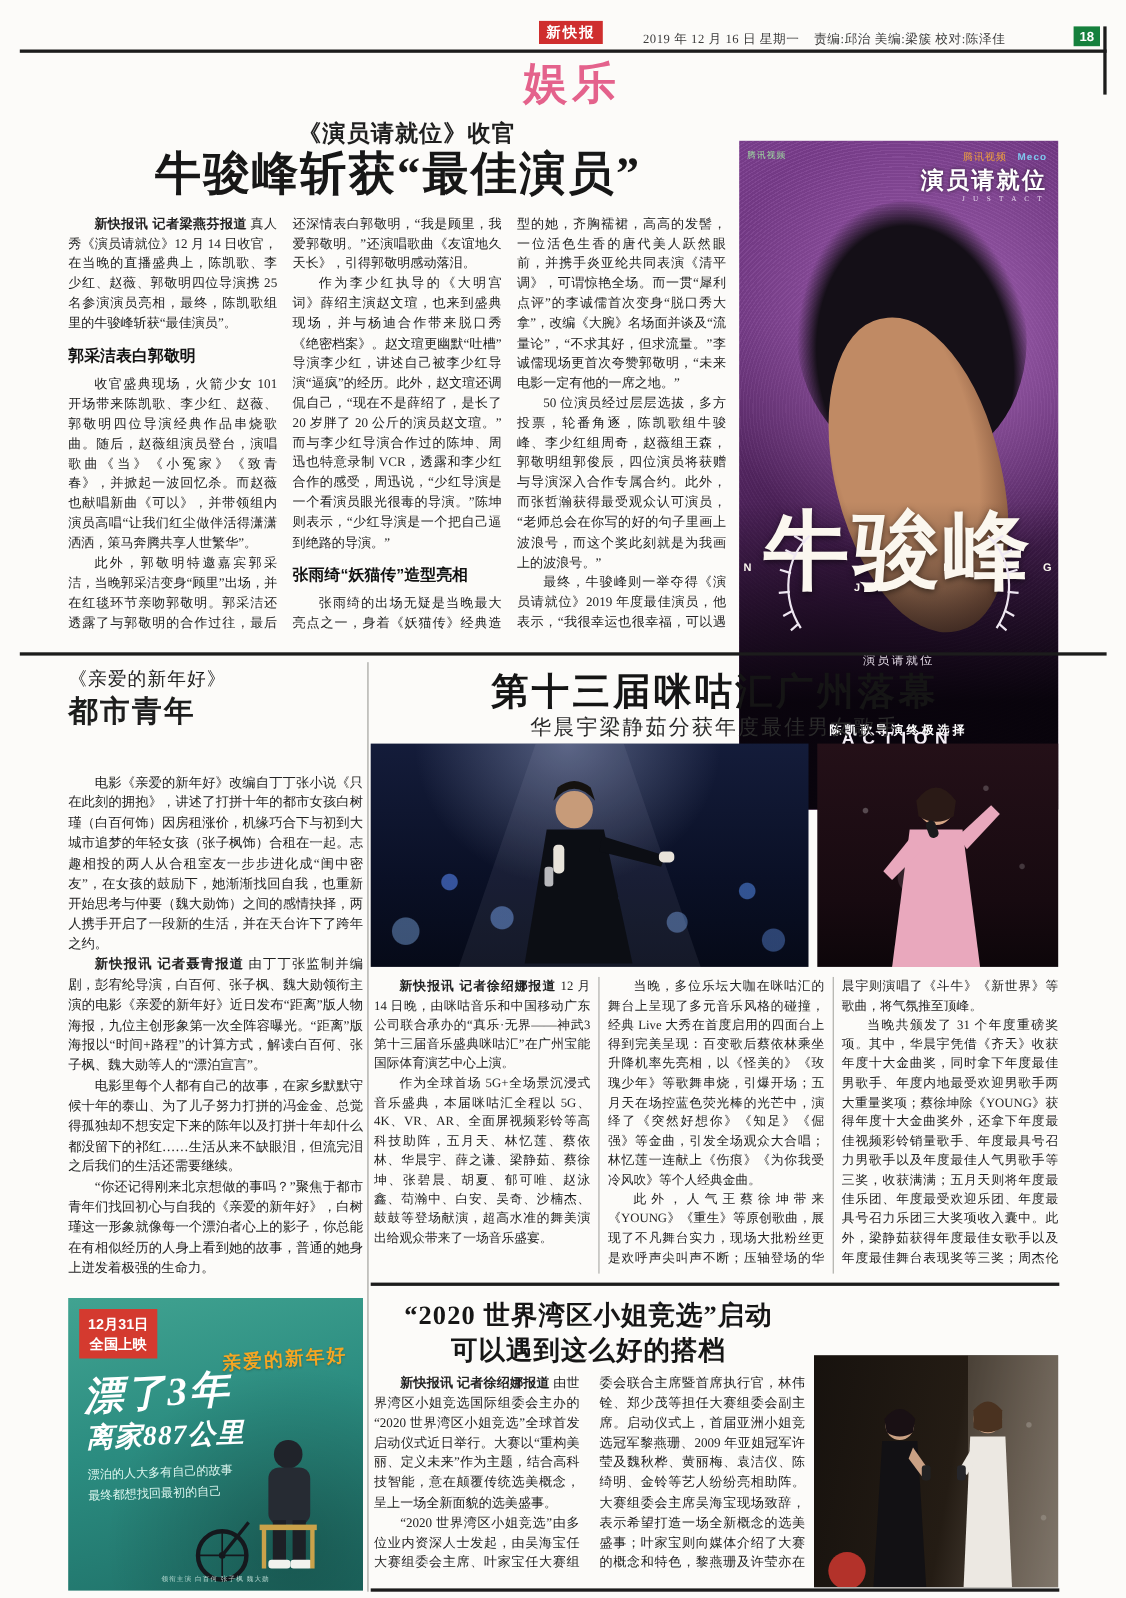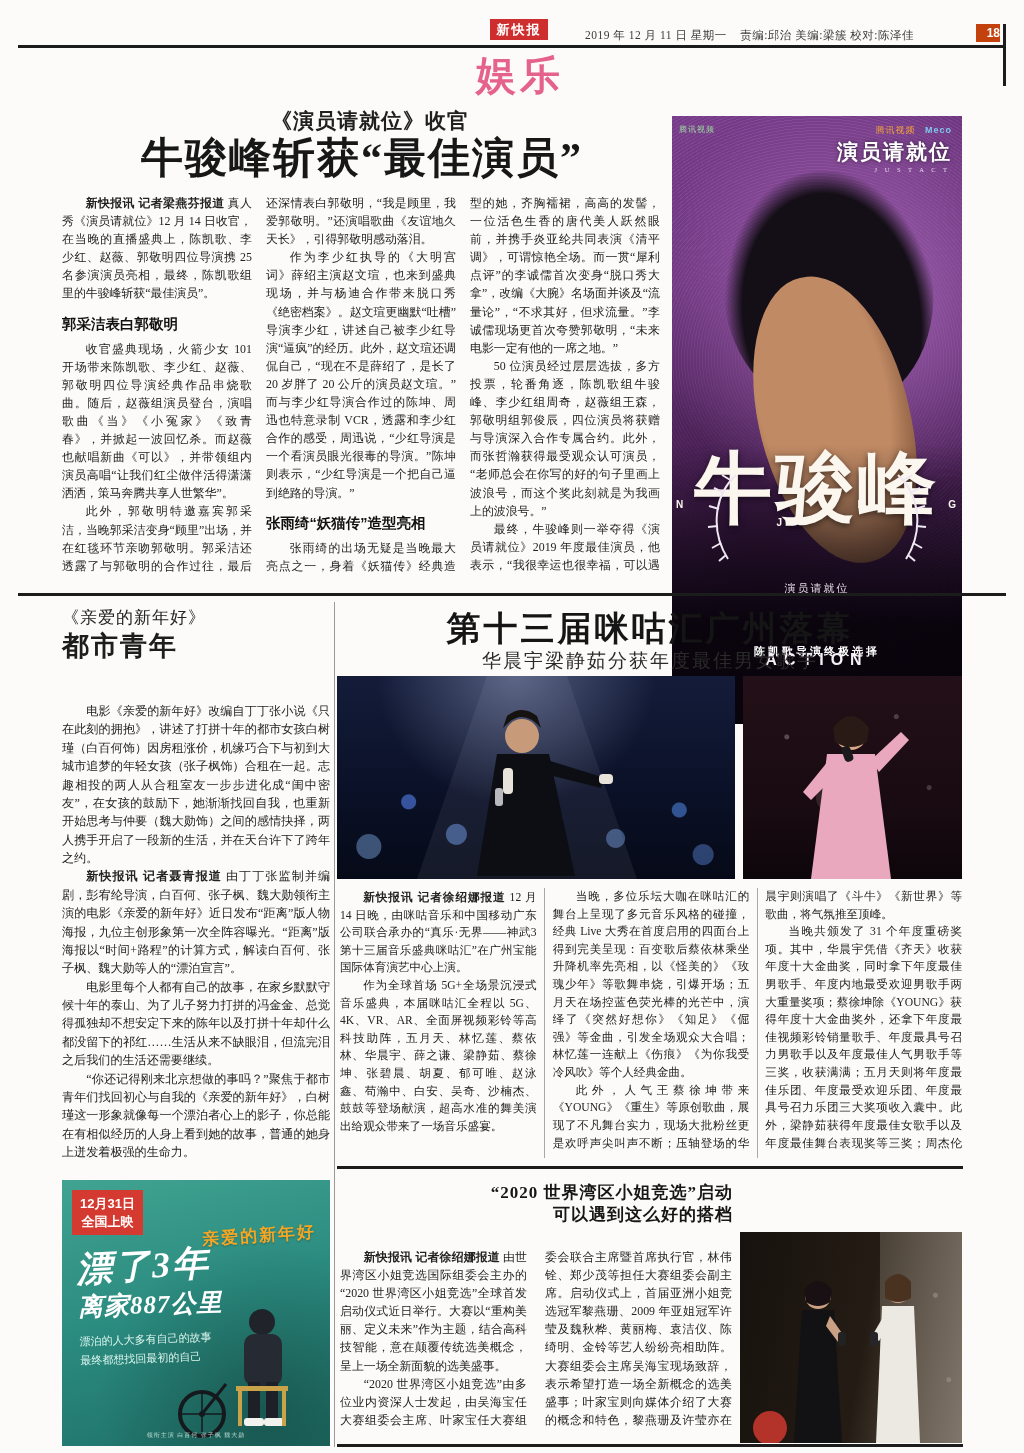--- a/index.html
+++ b/index.html
@@ -12,22 +12,22 @@
   .abs { position:absolute; }
   .rule-h { position:absolute; background:#1c1c1c; }
   .rule-v { position:absolute; background:#9a9a96; }
 
   
   .masthead-box { background:#cf2e2e; color:#fff; font-family:"Liberation Sans",sans-serif;
     font-weight:bold; font-size:13px; text-align:center; line-height:21px; letter-spacing:2px; }
   .section-title { color:#e4628c; font-weight:700; font-size:40px; letter-spacing:4px;
     font-family:"Liberation Serif",serif; }
   .dateline { font-size:11.5px; color:#3a3a3a; letter-spacing:0.5px; }
-  .pagenum-box { background:#c2410c; color:#fff; font-family:"Liberation Sans",sans-serif;
-    font-weight:bold; font-size:12px; text-align:right; line-height:18px; }
+  .pagenum-box { background:#15803d; color:#fff; font-family:"Liberation Sans",sans-serif;
+    font-weight:bold; font-size:12px; text-align:center; line-height:18px; }
 
   
   .kicker { font-weight:bold; font-size:21px; letter-spacing:1px; text-align:center; }
   .headline-main { font-weight:900; font-size:42px; letter-spacing:2px; text-align:center; color:#171717; }
   .bodycols { text-align:justify; font-size:11.9px; line-height:1.52; color:#232323; overflow:hidden; }
   .bodycols p { text-indent:2em; margin:0; }
   .bodycols .subhead { font-family:"Liberation Sans",sans-serif; font-weight:bold;
     font-size:14.5px; text-indent:0; margin:10px 0 5px 0; color:#111; }
   .leadin { font-family:"Liberation Sans",sans-serif; font-weight:bold; }
   .cols3 { column-count:3; column-gap:14px; }
@@ -37,21 +37,21 @@
   
   .x-kicker { font-size:17px; letter-spacing:1px; color:#222; }
   .x-head { font-family:"Liberation Sans",sans-serif; font-weight:600; font-size:27px;
     letter-spacing:2px; color:#1d1d1d; line-height:1.25; }
 
   
   .migu-head { font-weight:900; font-size:34px; letter-spacing:3px; text-align:center; color:#151515; }
   .migu-sub { font-size:19px; letter-spacing:2px; text-align:center; color:#2a2a2a; }
 
   
-  .wq-head { font-weight:900; font-size:17px; letter-spacing:1px; text-align:right; color:#161616; line-height:1.3; }
+  .wq-head { font-weight:900; font-size:24px; letter-spacing:1px; text-align:center; color:#161616; line-height:1.3; }
 
   
   .niu-poster { background:
       radial-gradient(circle at 62% 30%, #a565b5 0%, rgba(165,101,181,0) 45%),
       radial-gradient(circle at 30% 75%, #3a1842 0%, rgba(58,24,66,0) 60%),
       repeating-radial-gradient(circle at 50% 40%, rgba(255,255,255,0.05) 0 1px, rgba(0,0,0,0.05) 1px 3px),
       linear-gradient(160deg, #7d3f90 0%, #5d2a6e 55%, #241026 100%);
     overflow:hidden; }
   .np-hair { position:absolute; left:18%; top:9%; width:72%; height:40%;
     background:radial-gradient(ellipse at 50% 60%, #140f17 60%, rgba(20,15,23,0) 72%); border-radius:50%; transform:rotate(-8deg); }
@@ -125,21 +125,21 @@
 </style>
 </head>
 <body>
 
 <div id="page">
 
   <div class="abs masthead-box" style="left:490px;top:19px;width:58px;height:21px;">新快报</div>
   <div class="rule-h" style="left:18px;top:45px;width:988px;height:3px;"></div>
   <div class="abs section-title" style="left:476px;top:48px;">娱乐</div>
   <div class="abs dateline" style="right:110px;top:28px;">
-    <span>2019 年 12 月 11 日 星期一</span>
+    <span>2019 年 12 月 16 日 星期一</span>
     <span style="margin-left:10px;">责编:邱治  美编:梁簇  校对:陈泽佳</span>
   </div>
   <div class="abs pagenum-box" style="right:24px;top:24px;width:24px;height:18px;">18</div>
   <div class="rule-h" style="right:18px;top:24px;width:3px;height:62px;"></div>
 
   <div class="abs kicker" style="left:100px;top:107px;width:540px;">《演员请就位》收官</div>
   <div class="abs headline-main" style="left:62px;top:130px;width:600px;">牛骏峰斩获“最佳演员”</div>
 
   <div class="abs bodycols cols3" style="left:62px;top:194px;width:598px;height:394px;">
     <p><span class="leadin">新快报讯 记者梁燕芬报道</span>
@@ -147,21 +147,21 @@
     <div class="subhead">郭采洁表白郭敬明</div>
     <p>收官盛典现场，火箭少女 101 开场带来陈凯歌、李少红、赵薇、郭敬明四位导演经典作品串烧歌曲。随后，赵薇组演员登台，演唱歌曲《当》《小冤家》《致青春》，并掀起一波回忆杀。而赵薇也献唱新曲《可以》，并带领组内演员高唱“让我们红尘做伴活得潇潇洒洒，策马奔腾共享人世繁华”。</p>
     <p>此外，郭敬明特邀嘉宾郭采洁，当晚郭采洁变身“顾里”出场，并在红毯环节亲吻郭敬明。郭采洁还透露了与郭敬明的合作过往，最后还深情表白郭敬明，“我是顾里，我爱郭敬明。”还演唱歌曲《友谊地久天长》，引得郭敬明感动落泪。</p>
     <p>作为李少红执导的《大明宫词》薛绍主演赵文瑄，也来到盛典现场，并与杨迪合作带来脱口秀《绝密档案》。赵文瑄更幽默“吐槽”导演李少红，讲述自己被李少红导演“逼疯”的经历。此外，赵文瑄还调侃自己，“现在不是薛绍了，是长了 20 岁胖了 20 公斤的演员赵文瑄。”而与李少红导演合作过的陈坤、周迅也特意录制 VCR，透露和李少红合作的感受，周迅说，“少红导演是一个看演员眼光很毒的导演。”陈坤则表示，“少红导演是一个把自己逼到绝路的导演。”</p>
     <div class="subhead">张雨绮“妖猫传”造型亮相</div>
     <p>张雨绮的出场无疑是当晚最大亮点之一，身着《妖猫传》经典造型的她，齐胸襦裙，高高的发髻，一位活色生香的唐代美人跃然眼前，并携手炎亚纶共同表演《清平调》，可谓惊艳全场。而一贯“犀利点评”的李诚儒首次变身“脱口秀大拿”，改编《大腕》名场面并谈及“流量论”，“不求其好，但求流量。”李诚儒现场更首次夸赞郭敬明，“未来电影一定有他的一席之地。”</p>
     <p>50 位演员经过层层选拔，多方投票，轮番角逐，陈凯歌组牛骏峰、李少红组周奇，赵薇组王森，郭敬明组郭俊辰，四位演员将获赠与导演深入合作专属合约。此外，而张哲瀚获得最受观众认可演员，“老师总会在你写的好的句子里画上波浪号，而这个奖此刻就是为我画上的波浪号。”</p>
     <p>最终，牛骏峰则一举夺得《演员请就位》2019 年度最佳演员，他表示，“我很幸运也很幸福，可以遇到凯歌导演，可以遇到这么好的搭档。我会继续努力拍戏，继续努力演好每个角色，我要以最好的自己接受你们的检验，守住信仰不必紧张。”</p>
   </div>
 
-  <div class="abs niu-poster" style="left:672px;top:116px;width:290px;height:608px;padding-left:19px;">
+  <div class="abs niu-poster" style="left:672px;top:128px;width:290px;height:608px;padding-left:19px;">
     <div class="np-hair"></div>
     <div class="np-face"></div>
     <div class="np-shadow"></div>
     <div class="np-partner-l">腾讯视频</div>
     <div class="np-partner-r">
       <span>腾讯视频</span>
       <span class="np-meco" style="margin-left:6px;">Meco</span>
     </div>
     <div class="np-showlogo">演员请就位</div>
     <div class="np-showlogo-sub">J U S T  A C T</div>

